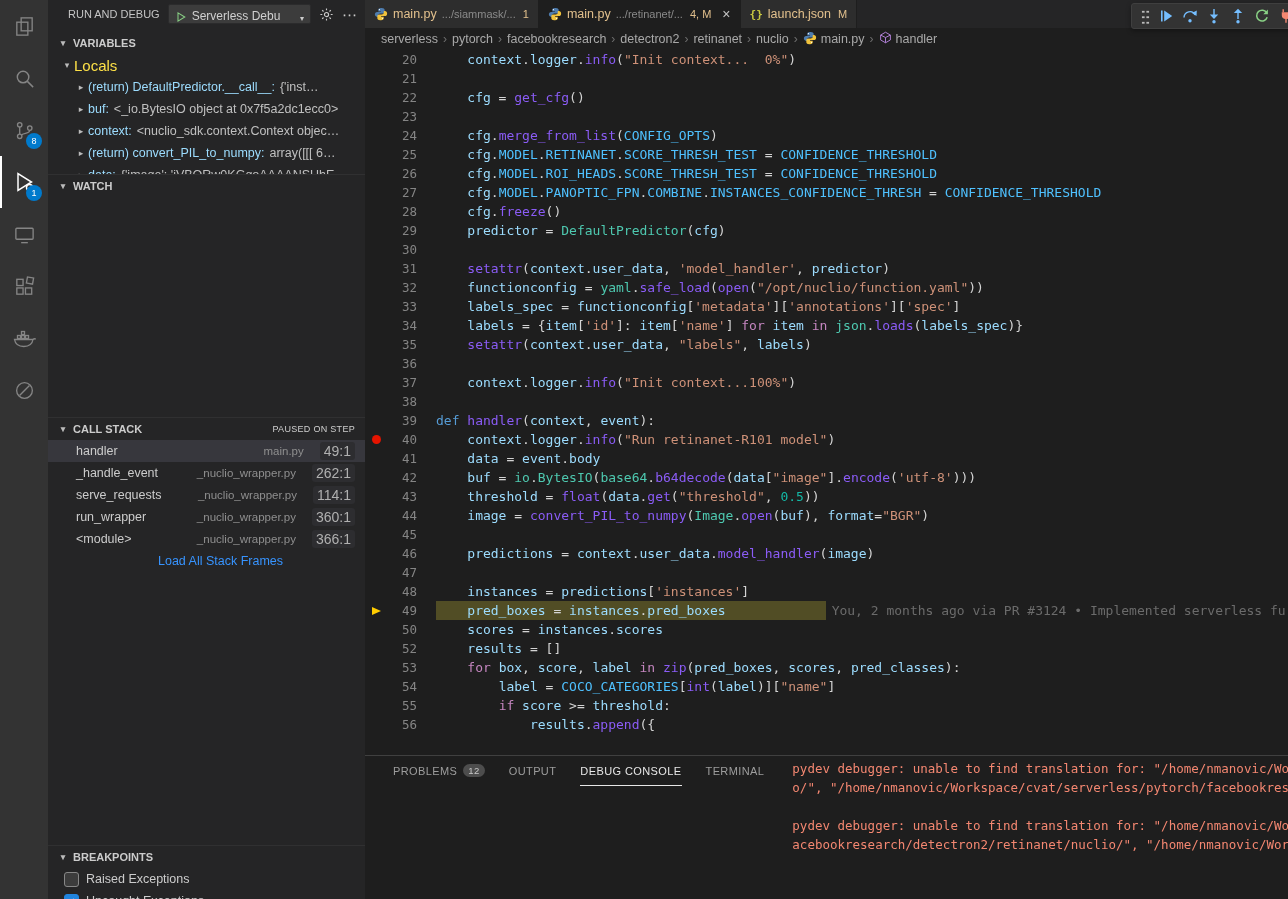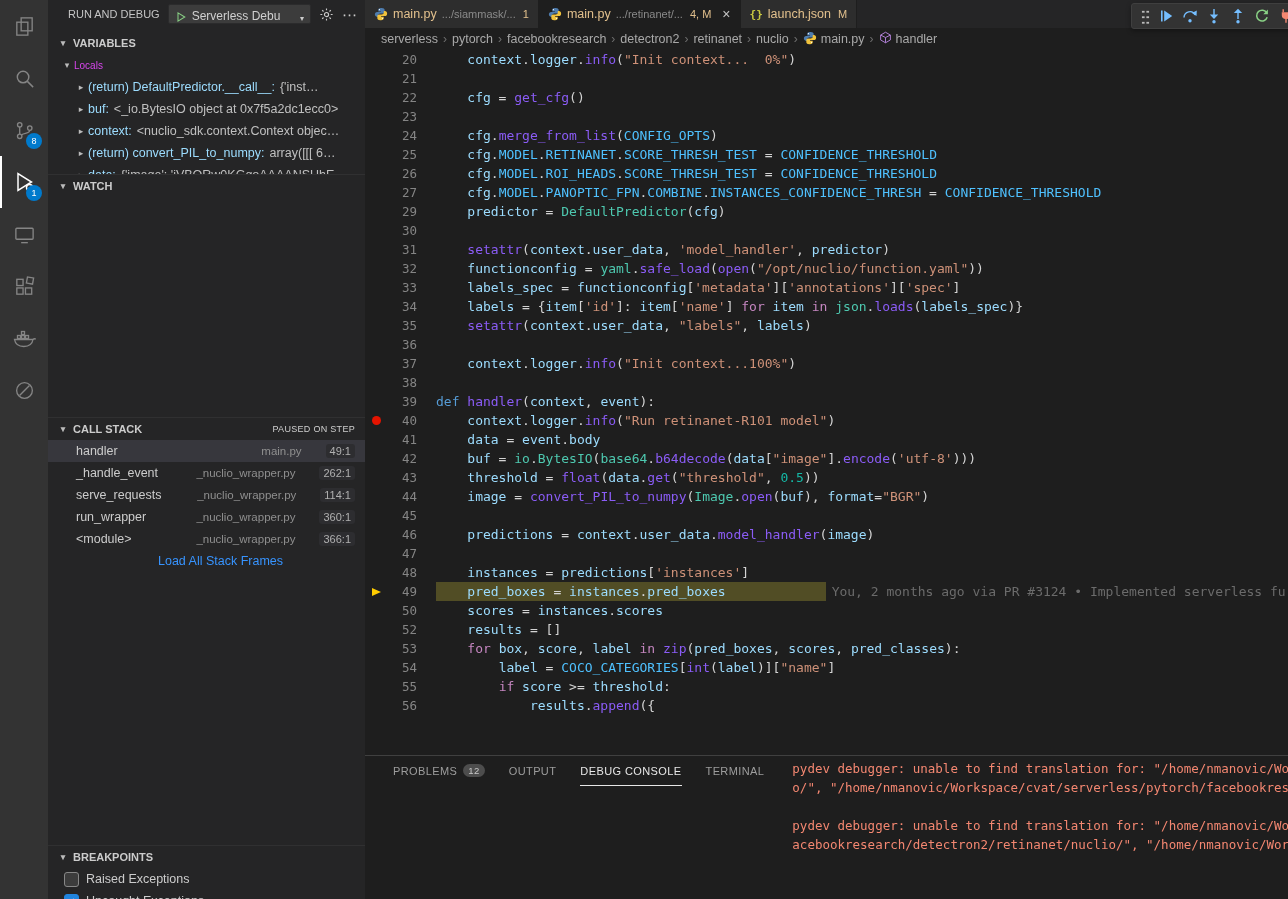--- a/index.html
+++ b/index.html
@@ -24,30 +24,30 @@
 .sec{display:flex;flex-direction:column;min-height:0}
 .sec-vars{height:146px}
 .sec-watch{height:243px;border-top:1px solid #303031}
 .sec-stack{flex:1;border-top:1px solid #303031}
 .sec-bp{height:54px;border-top:1px solid #303031;overflow:hidden}
 .sec-h{height:22px;flex:none;display:flex;align-items:center;padding:0 10px 0 8px;gap:3px;font-size:11px;font-weight:700;color:#cccccc;cursor:pointer}
 .sec-vars .sec-h{margin-top:4px}
 .tw{width:14px;flex:none;font-size:9px;display:flex;justify-content:center;color:#bbb}
 .sec-b{flex:1;overflow:hidden}
 .row-locals{height:22px;display:flex;align-items:center;padding-left:12px;cursor:pointer}
-.scope-label{font-size:10px;color:#d946ef}
+.scope-label{font-size:15px;color:#fde047}
 .var-row{height:22px;display:flex;align-items:center;padding-left:26px;white-space:nowrap;overflow:hidden;cursor:pointer}
 .var-name{color:#9CDCFE;margin-right:5px;font-size:12.5px;flex:none}
 .var-val{color:#c0c0c0;font-size:12.5px;overflow:hidden}
 .status{margin-left:auto;font-weight:400;font-size:9px;letter-spacing:.3px;color:#cfcfcf}
 .cs-row{height:22px;display:flex;align-items:center;padding:0 10px 0 28px;font-size:12.5px;cursor:pointer}
 .cs-row.selected{background:#37373d}
 .cs-name{color:#ccc;white-space:nowrap}
 .cs-file{margin-left:auto;color:#8f8f8f;font-size:11.5px;padding-left:8px;white-space:nowrap}
-.cs-pos{margin-left:24px;flex:none;background:#2d2d30;border-radius:3px;padding:1px 4px;font-size:11px;color:#b0b0b0}
+.cs-pos{margin-left:16px;flex:none;background:#2d2d30;border-radius:3px;padding:1px 4px;font-size:14px;color:#b0b0b0}
 .load-link{height:22px;display:flex;align-items:center;padding-left:110px;color:#3794ff;font-size:12.5px;cursor:pointer}
 .bp-row{height:22px;display:flex;align-items:center;gap:7px;padding-left:16px;font-size:12.5px;color:#ccc}
 .cb{width:15px;height:15px;flex:none;border:1px solid #878787;border-radius:3px;background:#3c3c3c;display:flex;align-items:center;justify-content:center;font-size:10px;color:#fff;cursor:pointer}
 .cb.checked{background:#2084de;border-color:#2084de}
 
 
 .main{flex:1;display:flex;flex-direction:column;min-width:0;background:#1e1e1e;position:relative}
 .tabbar{height:28px;flex:none;background:#252526;display:flex;position:relative;z-index:3}
 .tab{display:flex;align-items:center;gap:5px;padding:0 9px;background:#2d2d2d;border-right:1px solid #1e1e1e;font-size:12.5px;cursor:pointer;white-space:nowrap}
 .tab.active{background:#1e1e1e}
@@ -402,20 +402,21 @@
       </div>
     <div class="editor" id="editor">
         <div class="code-line"><div class="glyph"></div><div class="lnum">20</div><div class="lgap"></div><span class="ctext"><span class="tk-p">    </span><span class="tk-v">context</span><span class="tk-p">.</span><span class="tk-v">logger</span><span class="tk-p">.</span><span class="tk-f">info</span><span class="tk-p">(</span><span class="tk-s">"Init context...  0%"</span><span class="tk-p">)</span></span></div>
         <div class="code-line"><div class="glyph"></div><div class="lnum">21</div><div class="lgap"></div><span class="ctext"></span></div>
         <div class="code-line"><div class="glyph"></div><div class="lnum">22</div><div class="lgap"></div><span class="ctext"><span class="tk-p">    </span><span class="tk-v">cfg</span><span class="tk-p"> = </span><span class="tk-f">get_cfg</span><span class="tk-p">()</span></span></div>
         <div class="code-line"><div class="glyph"></div><div class="lnum">23</div><div class="lgap"></div></div>
         <div class="code-line"><div class="glyph"></div><div class="lnum">24</div><div class="lgap"></div><span class="ctext"><span class="tk-p">    </span><span class="tk-v">cfg</span><span class="tk-p">.</span><span class="tk-f">merge_from_list</span><span class="tk-p">(</span><span class="tk-C">CONFIG_OPTS</span><span class="tk-p">)</span></span></div>
         <div class="code-line"><div class="glyph"></div><div class="lnum">25</div><div class="lgap"></div><span class="ctext"><span class="tk-p">    </span><span class="tk-v">cfg</span><span class="tk-p">.</span><span class="tk-C">MODEL</span><span class="tk-p">.</span><span class="tk-C">RETINANET</span><span class="tk-p">.</span><span class="tk-C">SCORE_THRESH_TEST</span><span class="tk-p"> = </span><span class="tk-C">CONFIDENCE_THRESHOLD</span></span></div>
         <div class="code-line"><div class="glyph"></div><div class="lnum">26</div><div class="lgap"></div><span class="ctext"><span class="tk-p">    </span><span class="tk-v">cfg</span><span class="tk-p">.</span><span class="tk-C">MODEL</span><span class="tk-p">.</span><span class="tk-C">ROI_HEADS</span><span class="tk-p">.</span><span class="tk-C">SCORE_THRESH_TEST</span><span class="tk-p"> = </span><span class="tk-C">CONFIDENCE_THRESHOLD</span></span></div>
         <div class="code-line"><div class="glyph"></div><div class="lnum">27</div><div class="lgap"></div><span class="ctext"><span class="tk-p">    </span><span class="tk-v">cfg</span><span class="tk-p">.</span><span class="tk-C">MODEL</span><span class="tk-p">.</span><span class="tk-C">PANOPTIC_FPN</span><span class="tk-p">.</span><span class="tk-C">COMBINE</span><span class="tk-p">.</span><span class="tk-C">INSTANCES_CONFIDENCE_THRESH</span><span class="tk-p"> = </span><span class="tk-C">CONFIDENCE_THRESHOLD</span></span></div>
+        <div class="code-line"><div class="glyph"></div><div class="lnum">28</div><div class="lgap"></div><span class="ctext"><span class="tk-p">    </span><span class="tk-v">cfg</span><span class="tk-p">.</span><span class="tk-f">freeze</span><span class="tk-p">()</span></span></div>
         <div class="code-line"><div class="glyph"></div><div class="lnum">29</div><div class="lgap"></div><span class="ctext"><span class="tk-p">    </span><span class="tk-v">predictor</span><span class="tk-p"> = </span><span class="tk-t">DefaultPredictor</span><span class="tk-p">(</span><span class="tk-v">cfg</span><span class="tk-p">)</span></span></div>
         <div class="code-line"><div class="glyph"></div><div class="lnum">30</div><div class="lgap"></div><span class="ctext"></span></div>
         <div class="code-line"><div class="glyph"></div><div class="lnum">31</div><div class="lgap"></div><span class="ctext"><span class="tk-p">    </span><span class="tk-f">setattr</span><span class="tk-p">(</span><span class="tk-v">context</span><span class="tk-p">.</span><span class="tk-v">user_data</span><span class="tk-p">, </span><span class="tk-s">'model_handler'</span><span class="tk-p">, </span><span class="tk-v">predictor</span><span class="tk-p">)</span></span></div>
         <div class="code-line"><div class="glyph"></div><div class="lnum">32</div><div class="lgap"></div><span class="ctext"><span class="tk-p">    </span><span class="tk-v">functionconfig</span><span class="tk-p"> = </span><span class="tk-t">yaml</span><span class="tk-p">.</span><span class="tk-f">safe_load</span><span class="tk-p">(</span><span class="tk-f">open</span><span class="tk-p">(</span><span class="tk-s">"/opt/nuclio/function.yaml"</span><span class="tk-p">))</span></span></div>
         <div class="code-line"><div class="glyph"></div><div class="lnum">33</div><div class="lgap"></div><span class="ctext"><span class="tk-p">    </span><span class="tk-v">labels_spec</span><span class="tk-p"> = </span><span class="tk-v">functionconfig</span><span class="tk-p">[</span><span class="tk-s">'metadata'</span><span class="tk-p">][</span><span class="tk-s">'annotations'</span><span class="tk-p">][</span><span class="tk-s">'spec'</span><span class="tk-p">]</span></span></div>
         <div class="code-line"><div class="glyph"></div><div class="lnum">34</div><div class="lgap"></div><span class="ctext"><span class="tk-p">    </span><span class="tk-v">labels</span><span class="tk-p"> = {</span><span class="tk-v">item</span><span class="tk-p">[</span><span class="tk-s">'id'</span><span class="tk-p">]: </span><span class="tk-v">item</span><span class="tk-p">[</span><span class="tk-s">'name'</span><span class="tk-p">] </span><span class="tk-c">for</span><span class="tk-p"> </span><span class="tk-v">item</span><span class="tk-p"> </span><span class="tk-c">in</span><span class="tk-p"> </span><span class="tk-t">json</span><span class="tk-p">.</span><span class="tk-f">loads</span><span class="tk-p">(</span><span class="tk-v">labels_spec</span><span class="tk-p">)}</span></span></div>
         <div class="code-line"><div class="glyph"></div><div class="lnum">35</div><div class="lgap"></div><span class="ctext"><span class="tk-p">    </span><span class="tk-f">setattr</span><span class="tk-p">(</span><span class="tk-v">context</span><span class="tk-p">.</span><span class="tk-v">user_data</span><span class="tk-p">, </span><span class="tk-s">"labels"</span><span class="tk-p">, </span><span class="tk-v">labels</span><span class="tk-p">)</span></span></div>
         <div class="code-line"><div class="glyph"></div><div class="lnum">36</div><div class="lgap"></div><span class="ctext"></span></div>
         <div class="code-line"><div class="glyph"></div><div class="lnum">37</div><div class="lgap"></div><span class="ctext"><span class="tk-p">    </span><span class="tk-v">context</span><span class="tk-p">.</span><span class="tk-v">logger</span><span class="tk-p">.</span><span class="tk-f">info</span><span class="tk-p">(</span><span class="tk-s">"Init context...100%"</span><span class="tk-p">)</span></span></div>
         <div class="code-line"><div class="glyph"></div><div class="lnum">38</div><div class="lgap"></div><span class="ctext"></span></div>

